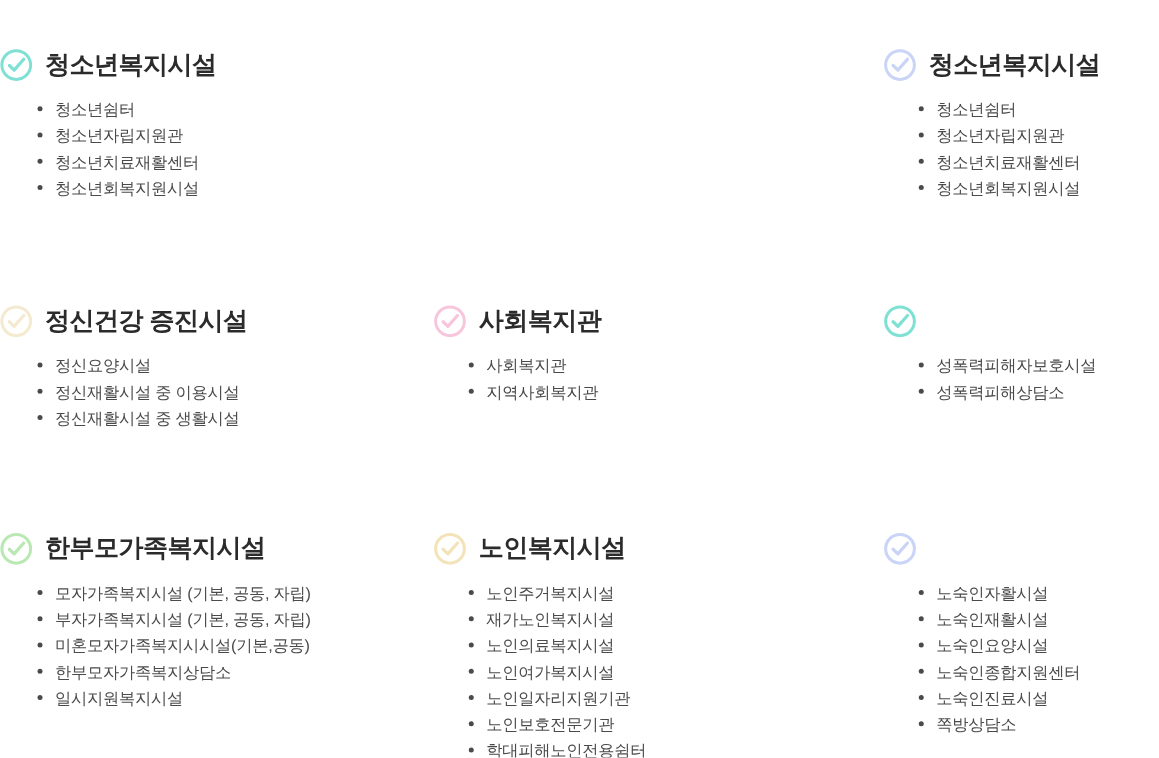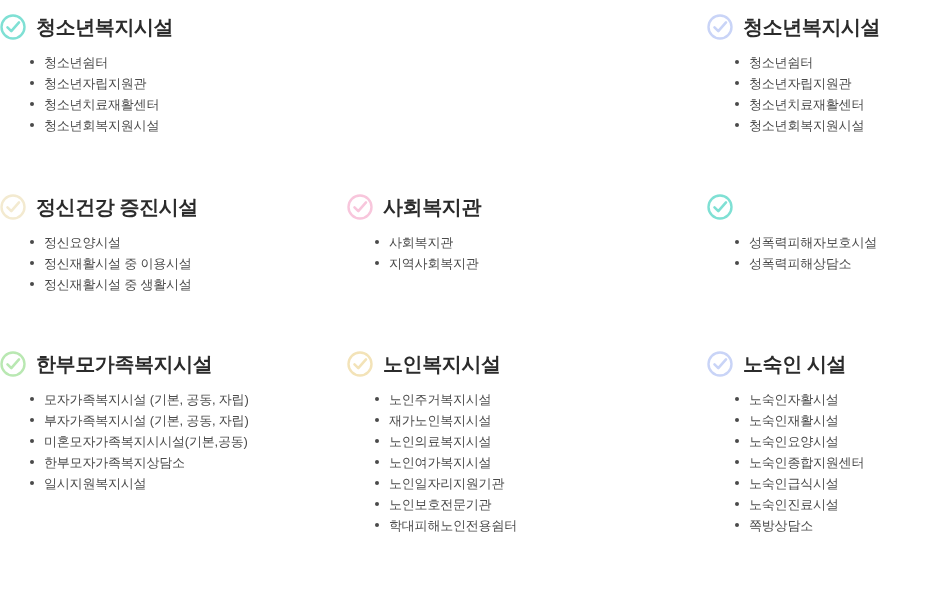--- a/index.html
+++ b/index.html
@@ -26,20 +26,21 @@
   }
   .cell.r1 { padding-top: 6px; }
   .cell.r2 { padding-top: 58px; }
   .cell.r3 { padding-top: 56px; }
 
   .cat-head {
     display: flex;
     align-items: center;
     gap: 10px;
     margin-bottom: 12px;
+    margin-top: 25px;
   }
   .check-icon {
     width: 26px;
     height: 26px;
     flex: 0 0 26px;
     display: block;
   }
   .cat-title {
     font-size: 20px;
     font-weight: bold;
@@ -180,25 +181,23 @@
         <li>노인보호전문기관</li>
         <li>학대피해노인전용쉼터</li>
       </ul>
     </div>
     <div class="cell r3 col3" style="grid-area: 3 / 3;">
       <div class="cat-head">
         <svg viewBox="0 0 26 26" class="check-icon">
           <circle cx="13" cy="13" r="11.5" fill="none" stroke="#c9d4f7" stroke-width="2.4"></circle>
           <path d="M7.5 13.4 L11.3 17.1 L19 8.4" fill="none" stroke="#c9d4f7" stroke-width="2.6" stroke-linecap="round" stroke-linejoin="round"></path>
         </svg>
-        <div class="cat-title">노숙인 시설</div>
       </div>
       <ul class="items">
         <li>노숙인자활시설</li>
         <li>노숙인재활시설</li>
         <li>노숙인요양시설</li>
         <li>노숙인종합지원센터</li>
-        <li>노숙인급식시설</li>
         <li>노숙인진료시설</li>
         <li>쪽방상담소</li>
       </ul>
     </div>
   </div>
 
 </body></html>

